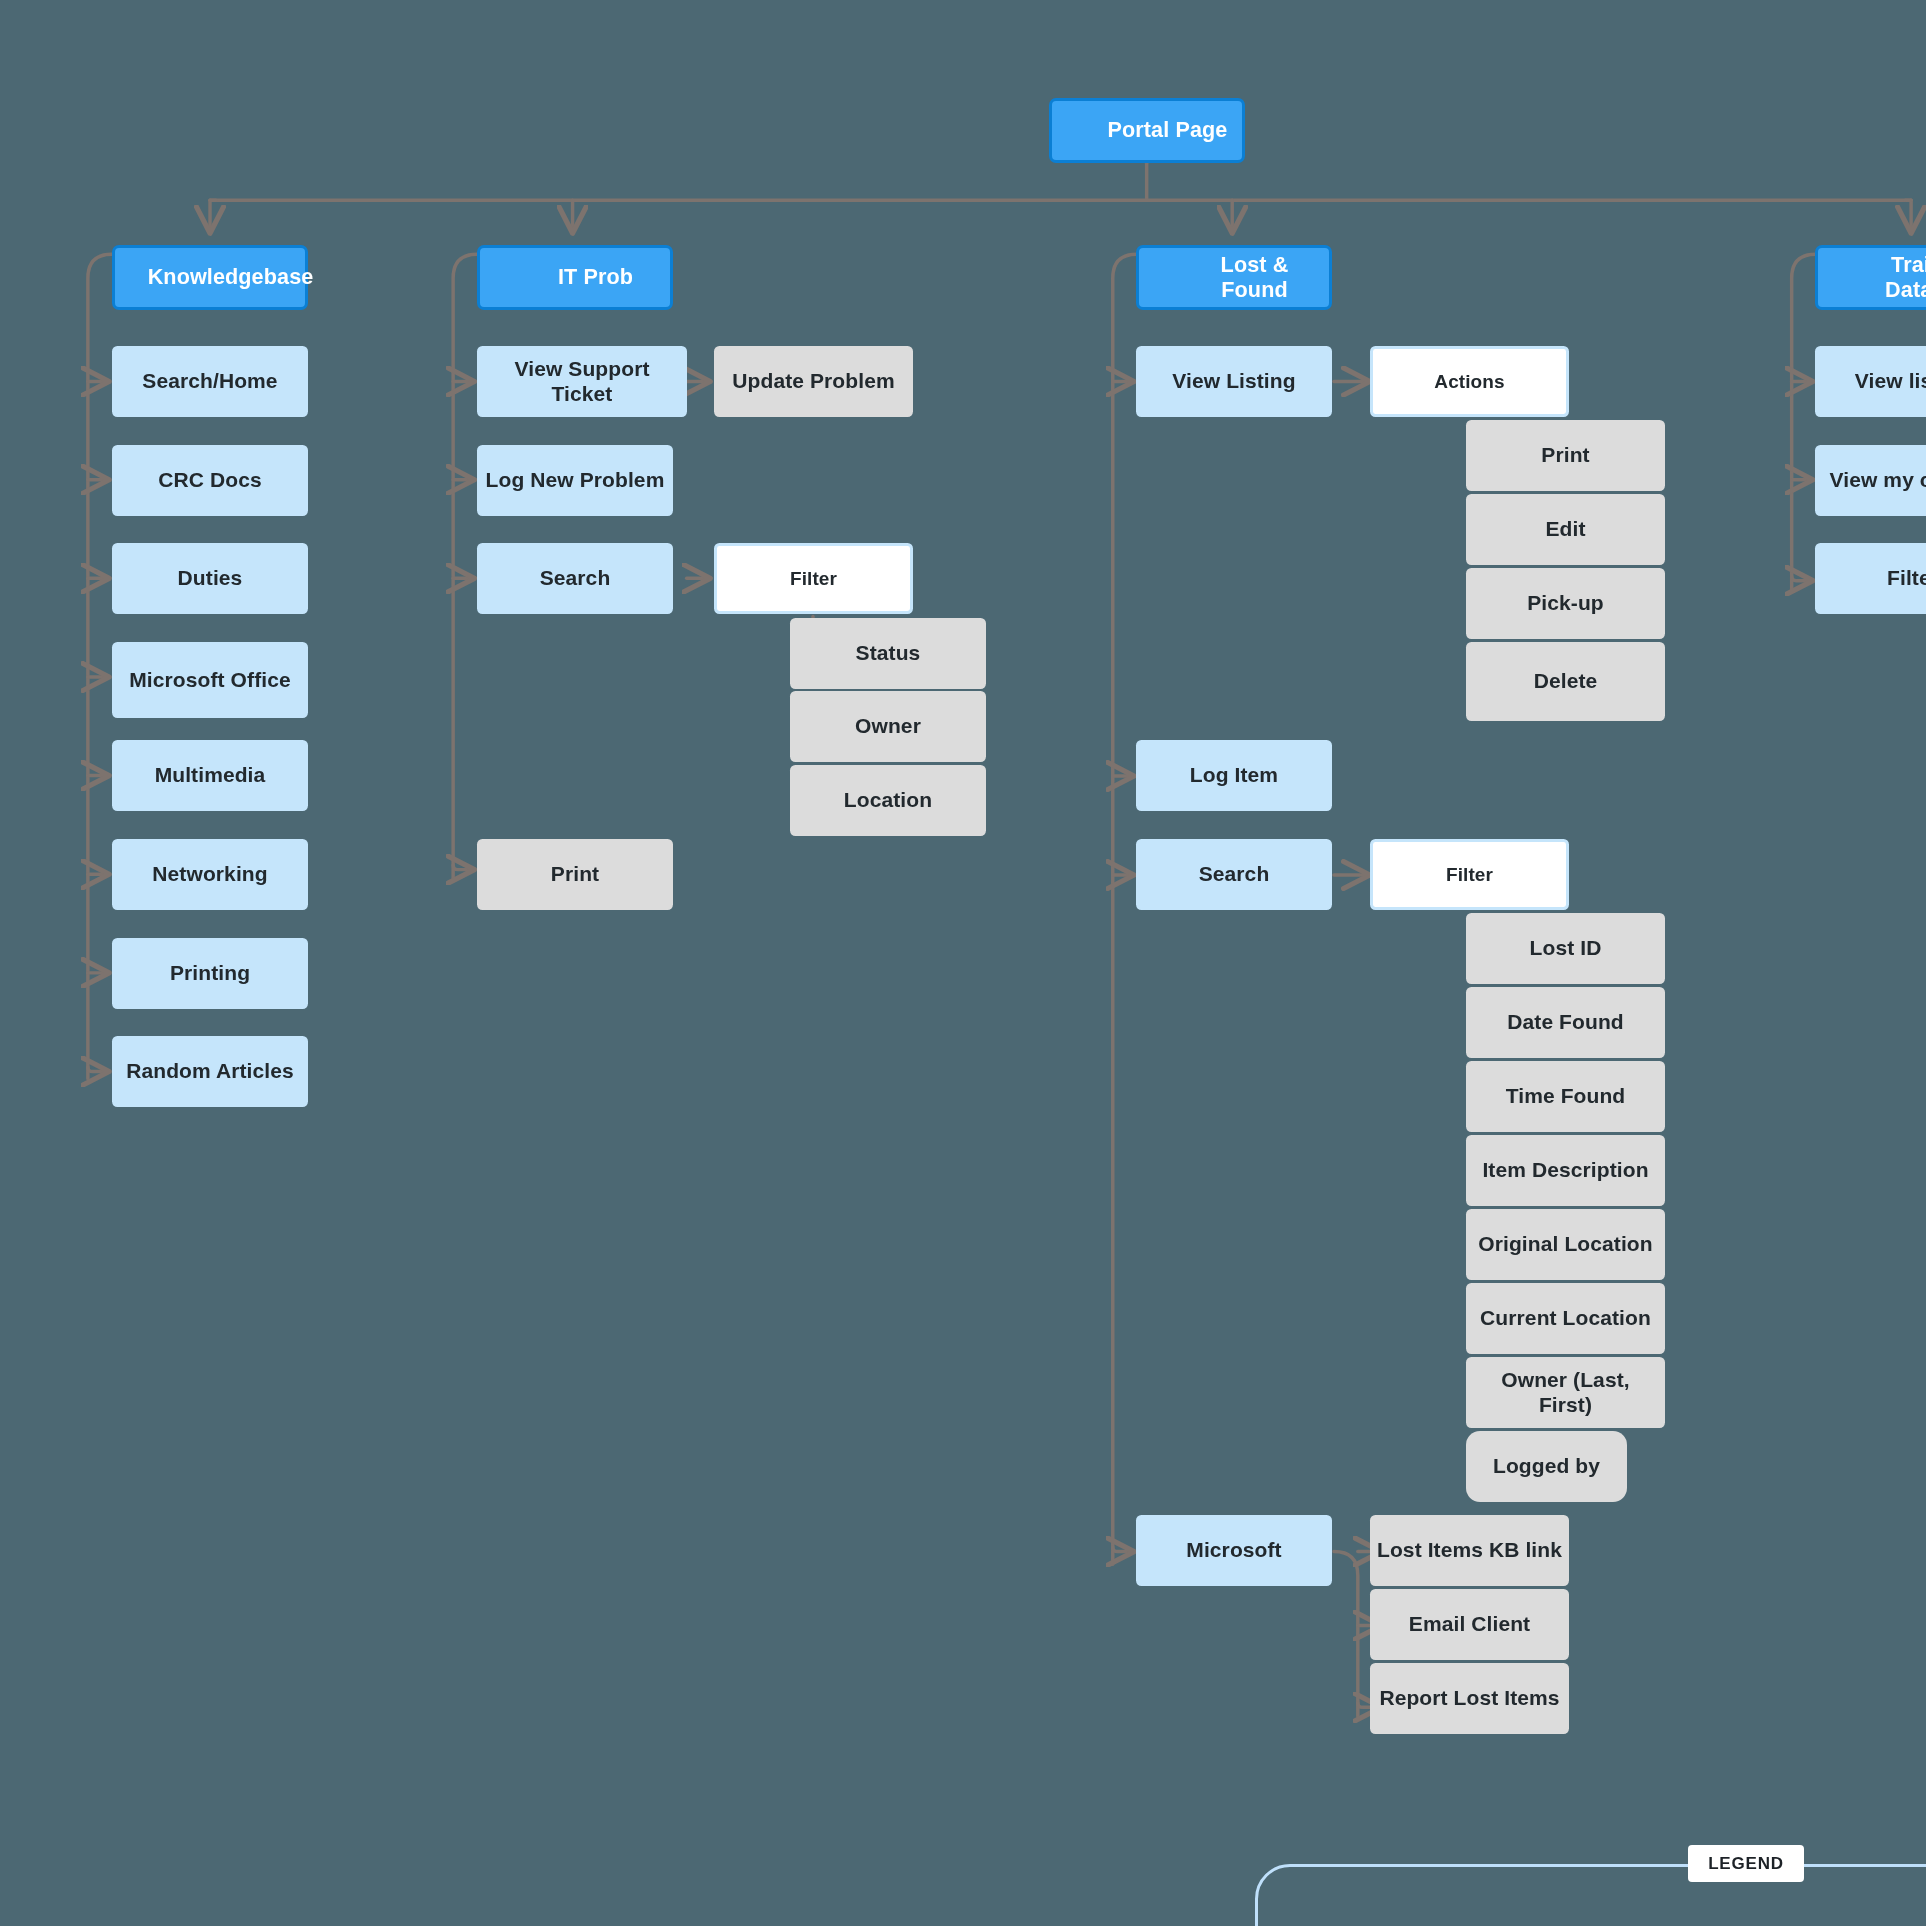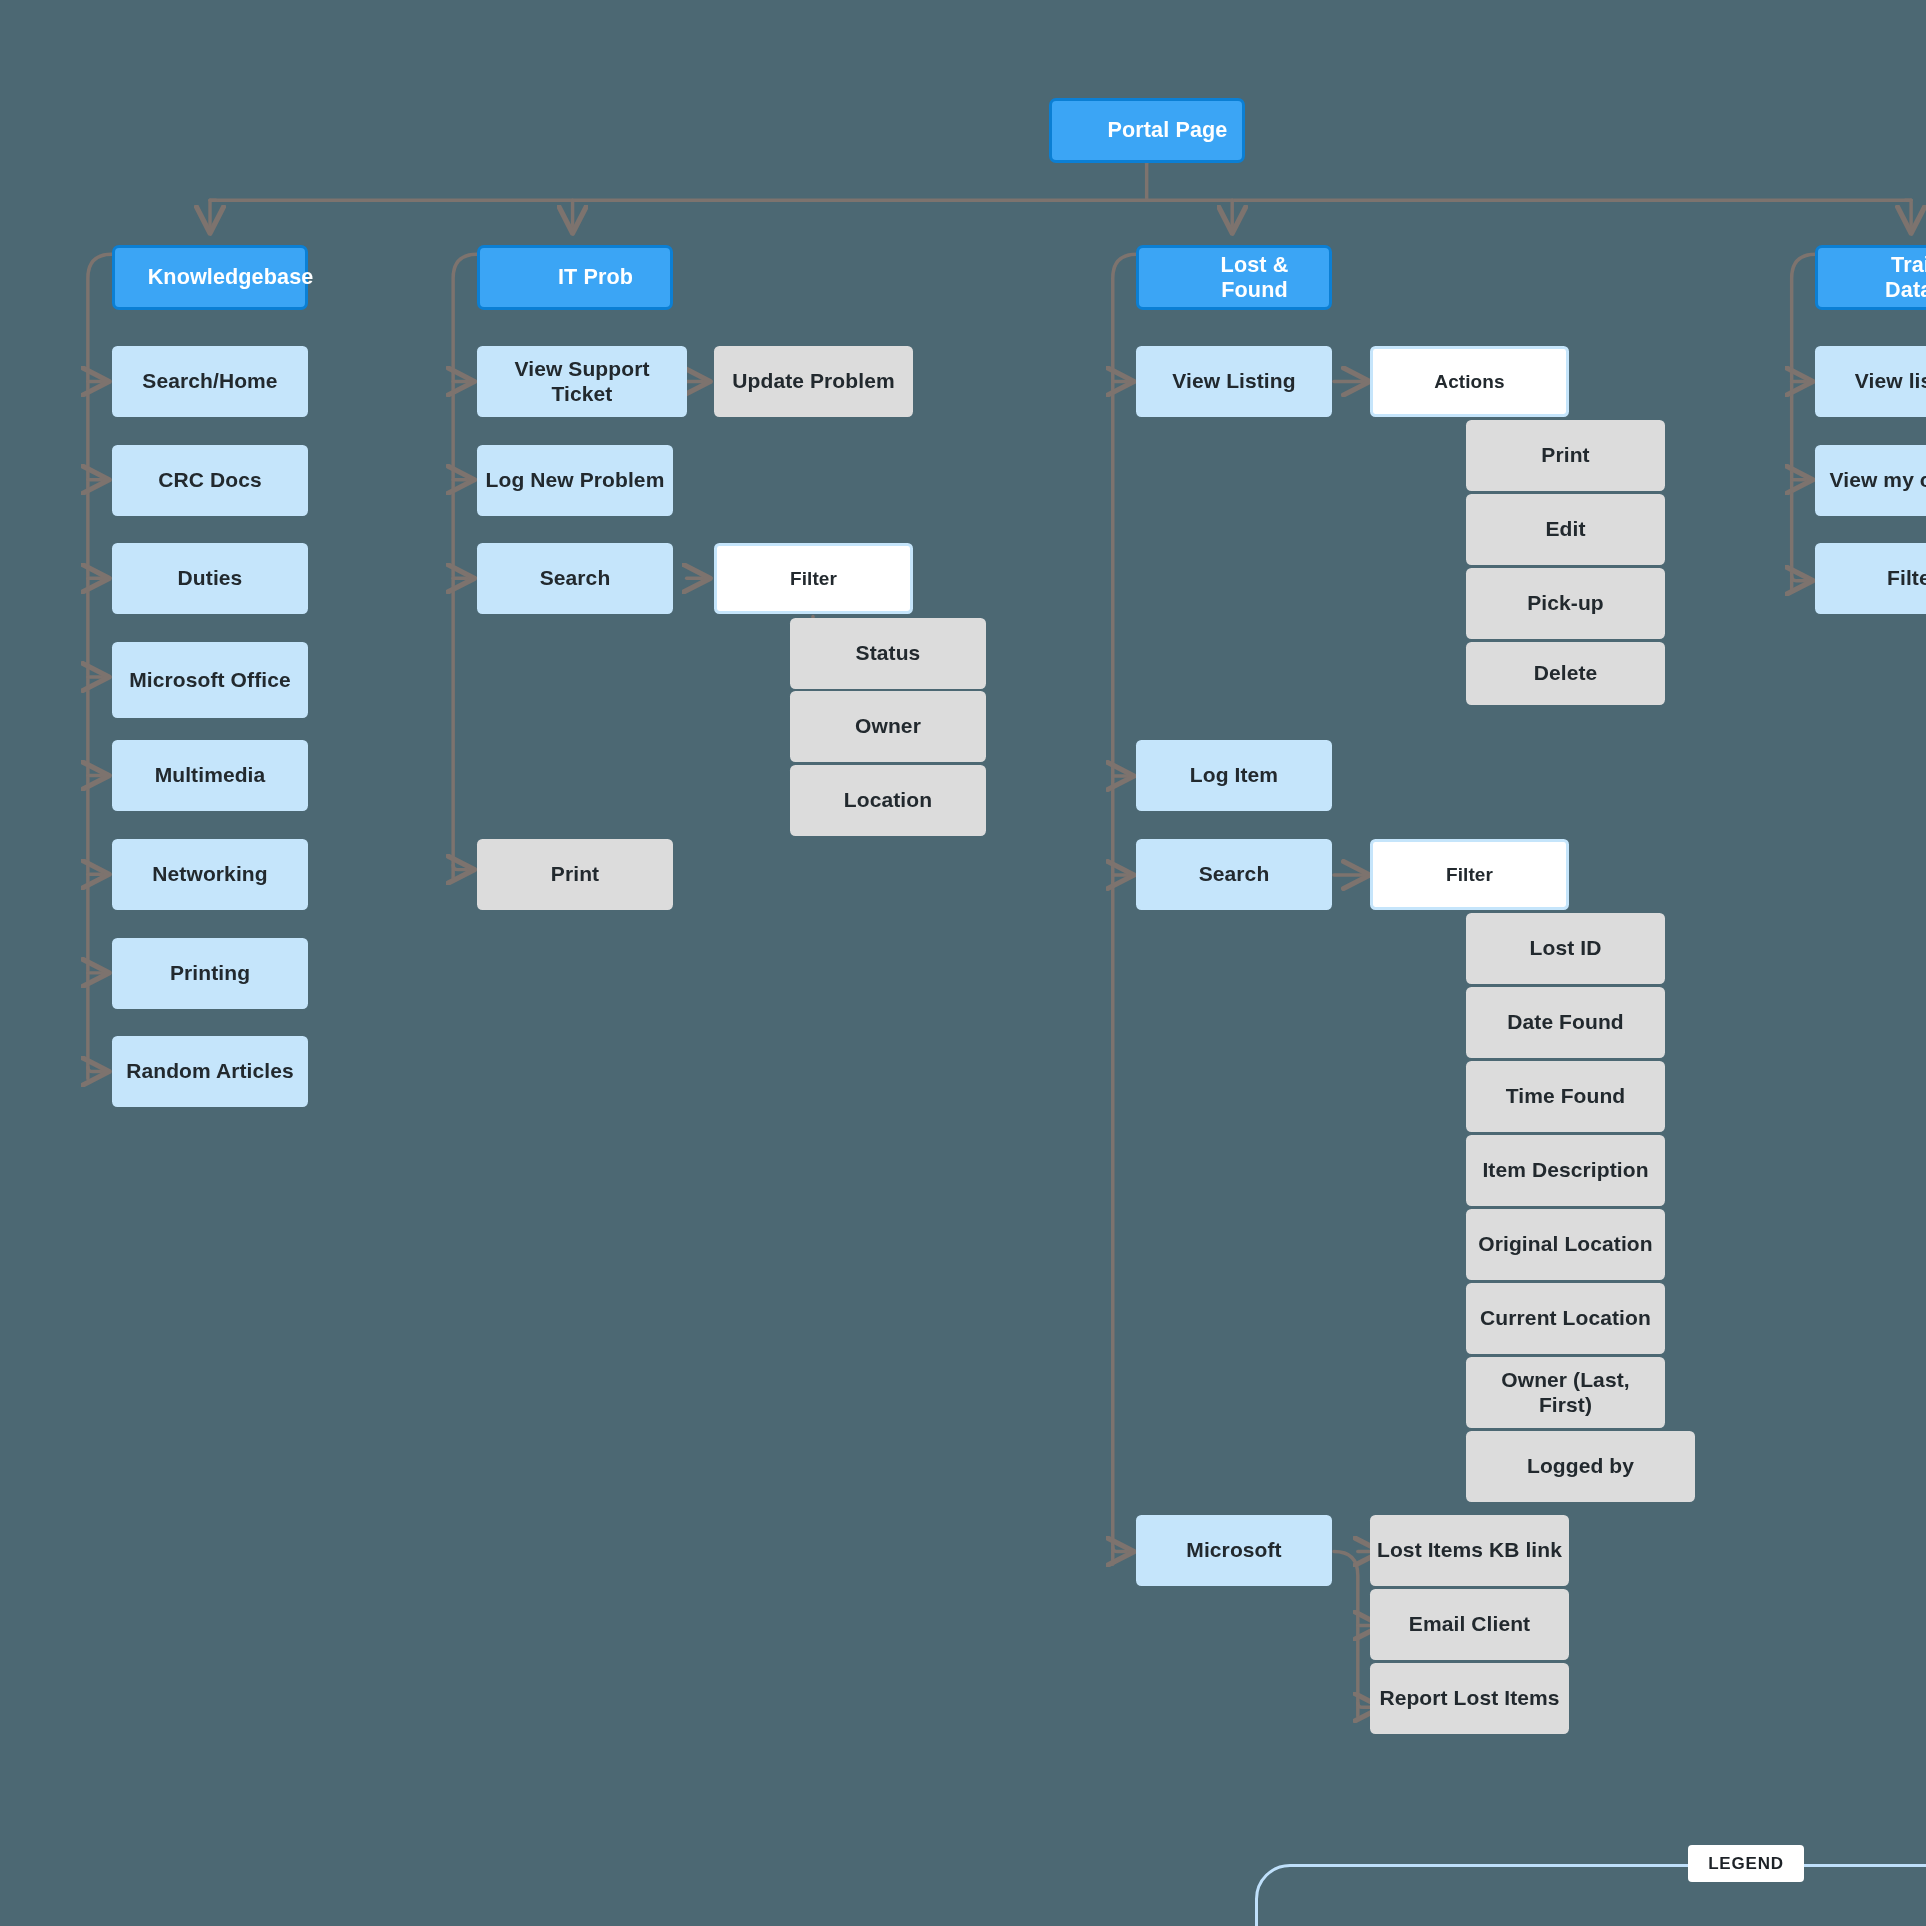--- a/index.html
+++ b/index.html
@@ -199,30 +199,30 @@
   <div class="node n-content" style="left:1136px; top:740px; width:196px; height:71px;">Log Item</div>
   <div class="node n-content" style="left:1136px; top:839px; width:196px; height:71px;">Search</div>
   <div class="node n-content" style="left:1136px; top:1515px; width:196px; height:71px;">Microsoft</div>
 
   <div class="node n-component" style="left:1370px; top:346px; width:199px; height:71px;">Actions</div>
   <div class="node n-component" style="left:1370px; top:839px; width:199px; height:71px;">Filter</div>
 
   <div class="node n-action" style="left:1466px; top:420px; width:199px; height:71px;">Print</div>
   <div class="node n-action" style="left:1466px; top:494px; width:199px; height:71px;">Edit</div>
   <div class="node n-action" style="left:1466px; top:568px; width:199px; height:71px;">Pick-up</div>
-  <div class="node n-action" style="left:1466px; top:642px; width:199px; height:63px;">Delete</div>
+  <div class="node n-action" style="left:1466px; top:642px; width:199px; height:79px;">Delete</div>
 
   <div class="node n-action" style="left:1466px; top:913px; width:199px; height:71px;">Lost ID</div>
   <div class="node n-action" style="left:1466px; top:987px; width:199px; height:71px;">Date Found</div>
   <div class="node n-action" style="left:1466px; top:1061px; width:199px; height:71px;">Time Found</div>
   <div class="node n-action" style="left:1466px; top:1135px; width:199px; height:71px;">Item Description</div>
   <div class="node n-action" style="left:1466px; top:1209px; width:199px; height:71px;">Original Location</div>
   <div class="node n-action" style="left:1466px; top:1283px; width:199px; height:71px;">Current Location</div>
   <div class="node n-action" style="left:1466px; top:1357px; width:199px; height:71px;">Owner (Last, First)</div>
-  <div class="node n-action" style="left:1466px; top:1431px; width:229px; height:71px;">Logged by</div>
+  <div class="node n-action" style="left:1466px; top:1431px; width:161px; height:71px;border-radius:14px;">Logged by</div>
 
   <div class="node n-action" style="left:1370px; top:1515px; width:199px; height:71px;">Lost Items KB link</div>
   <div class="node n-action" style="left:1370px; top:1589px; width:199px; height:71px;">Email Client</div>
   <div class="node n-action" style="left:1370px; top:1663px; width:199px; height:71px;">Report Lost Items</div>
 
   <div class="node n-main" style="left:1815px; top:245px; width:196px; height:65px;">Training Database</div>
 
   <div class="node n-content" style="left:1815px; top:346px; width:196px; height:71px;">View listing</div>
   <div class="node n-content" style="left:1815px; top:445px; width:196px; height:71px;">View my classes</div>
   <div class="node n-content" style="left:1815px; top:543px; width:196px; height:71px;">Filter</div>

